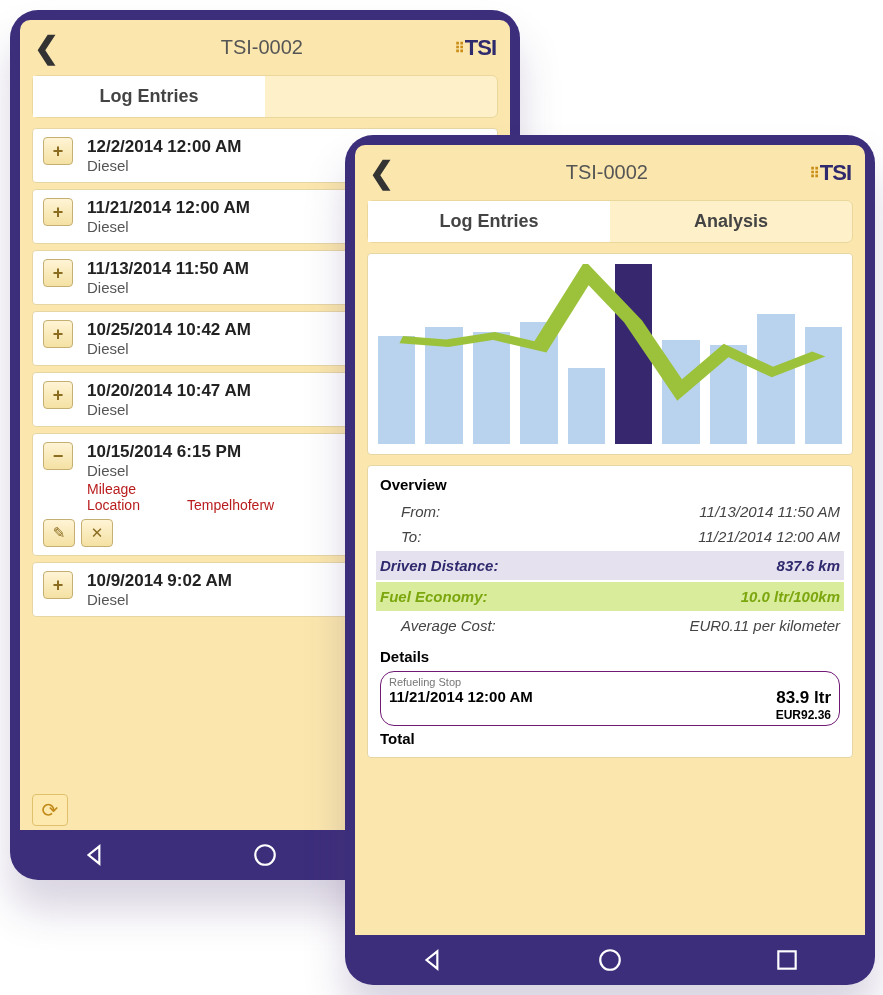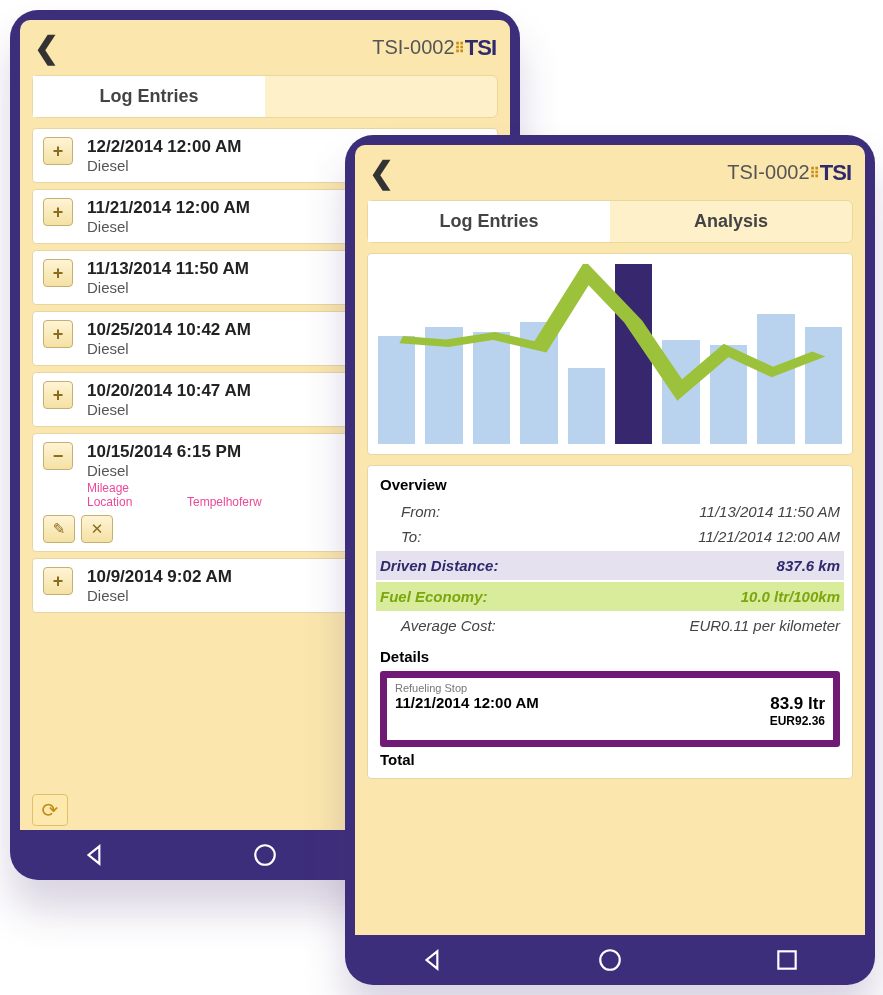--- a/index.html
+++ b/index.html
@@ -48,21 +48,21 @@
   }
   .back-btn {
     font-size: 30px;
     font-weight: 600;
     color: #333;
     cursor: pointer;
     padding-right: 10px;
   }
   .header-title {
     flex: 1;
-    text-align: right;
+    text-align: center;
     font-size: 20px;
     color: #555;
   }
   .tsi-logo {
     font-weight: 800;
     font-size: 22px;
     color: #2f2a6e;
     position: relative;
     letter-spacing: -1px;
   }
@@ -123,22 +123,22 @@
     font-weight: 700;
     cursor: pointer;
     flex-shrink: 0;
   }
   .entry .info .dt { font-weight: 700; font-size: 17px; color: #222; }
   .entry .info .sub { font-size: 15px; color: #555; }
   .detail-grid {
     margin-top: 2px;
     display: grid;
     grid-template-columns: 100px auto;
-    font-size: 12px;
-    color: #ec4899;
+    font-size: 14px;
+    color: #b91c1c;
   }
   .entry-actions { display:flex; gap:6px; margin-top:6px; }
   .entry-actions .act {
     width:32px;height:28px;border:1px solid #c5af72;border-radius:4px;
     background:linear-gradient(#fff4d5,#f4e1a3);
     display:flex;align-items:center;justify-content:center;
     color:#8a6c20;font-size:15px;cursor:pointer;
   }
   .refresh-row { display:flex; padding:6px 0 4px 12px; }
   .refresh-btn {
@@ -167,21 +167,21 @@
   .overview-box {
     background:#fff;border:1px solid #e6d6a4;border-radius:4px;
     padding:10px 12px; font-size:15px;
   }
   .ovtitle{font-weight:700;margin-bottom:6px;}
   .ovrow{display:flex;justify-content:space-between;padding:4px 0;font-style:italic;color:#444;margin-left:21px;}
   .ovrow.driven{background:#e5e1ee;color:#2f2a6e;font-weight:700;padding:6px 4px;margin:2px -4px;}
   .ovrow.fuel{background:#d8ec9b;color:#7ca60e;font-weight:700;padding:6px 4px;margin:2px -4px;gap:16px;}
   .details-sec{margin-top:10px;}
   .details-sec .sectitle{font-weight:700;margin-bottom:6px;}
-  .stop-box{border:7px solid #701a75;border-radius:3px;padding:4px 8px 12px 8px;}
+  .stop-box{border:1px solid #701a75;border-radius:14px;padding:4px 8px 3px 8px;}
   .stop-box .lbl{font-size:11px;color:#777;}
   .stop-box .row{display:flex;justify-content:space-between;align-items:flex-start;}
   .stop-box .dt{font-weight:700;font-size:15px;}
   .stop-box .right{text-align:right;}
   .stop-box .amt{font-weight:700;font-size:17px;}
   .stop-box .cost{font-size:12px;font-weight:bold;}
   .total-title{font-weight:700;margin-top:4px;}
 
   
   .device.left  { left: 10px;  top: 10px;  width: 510px; height: 870px; }

